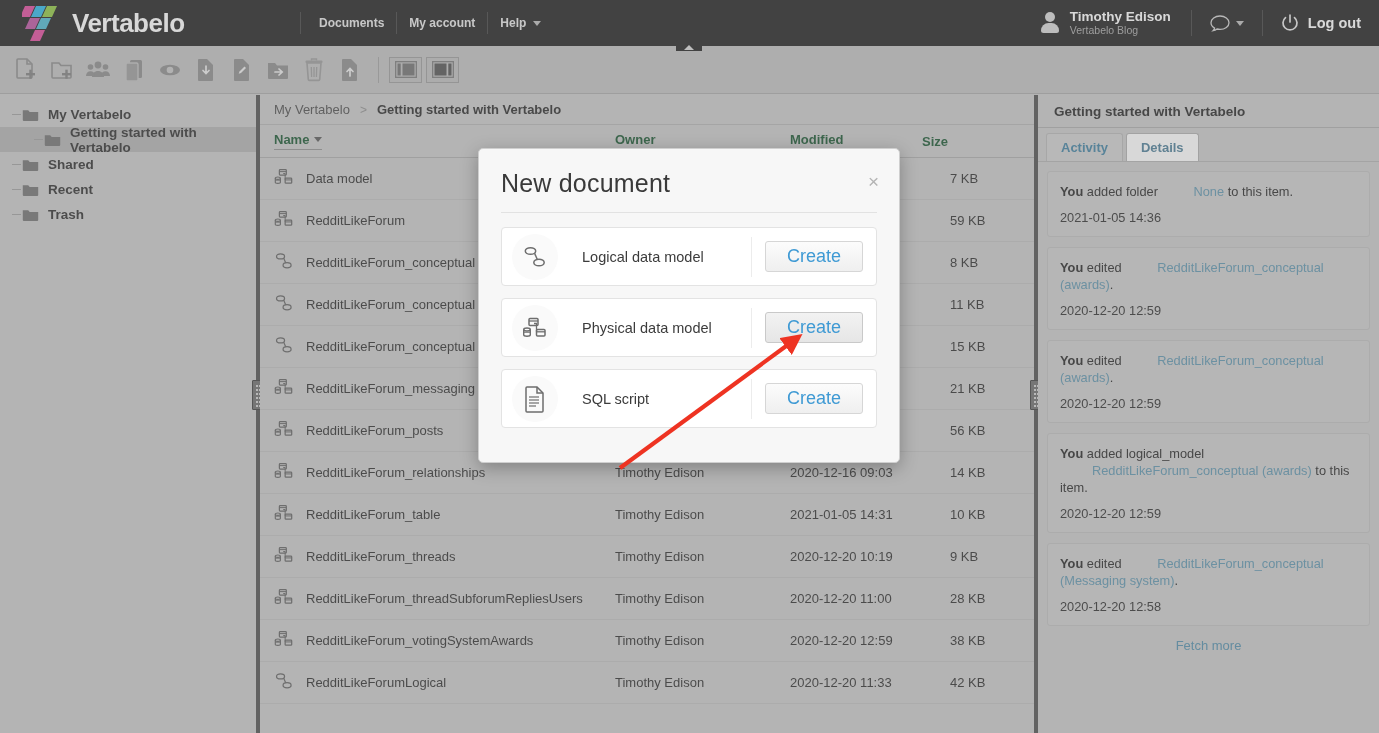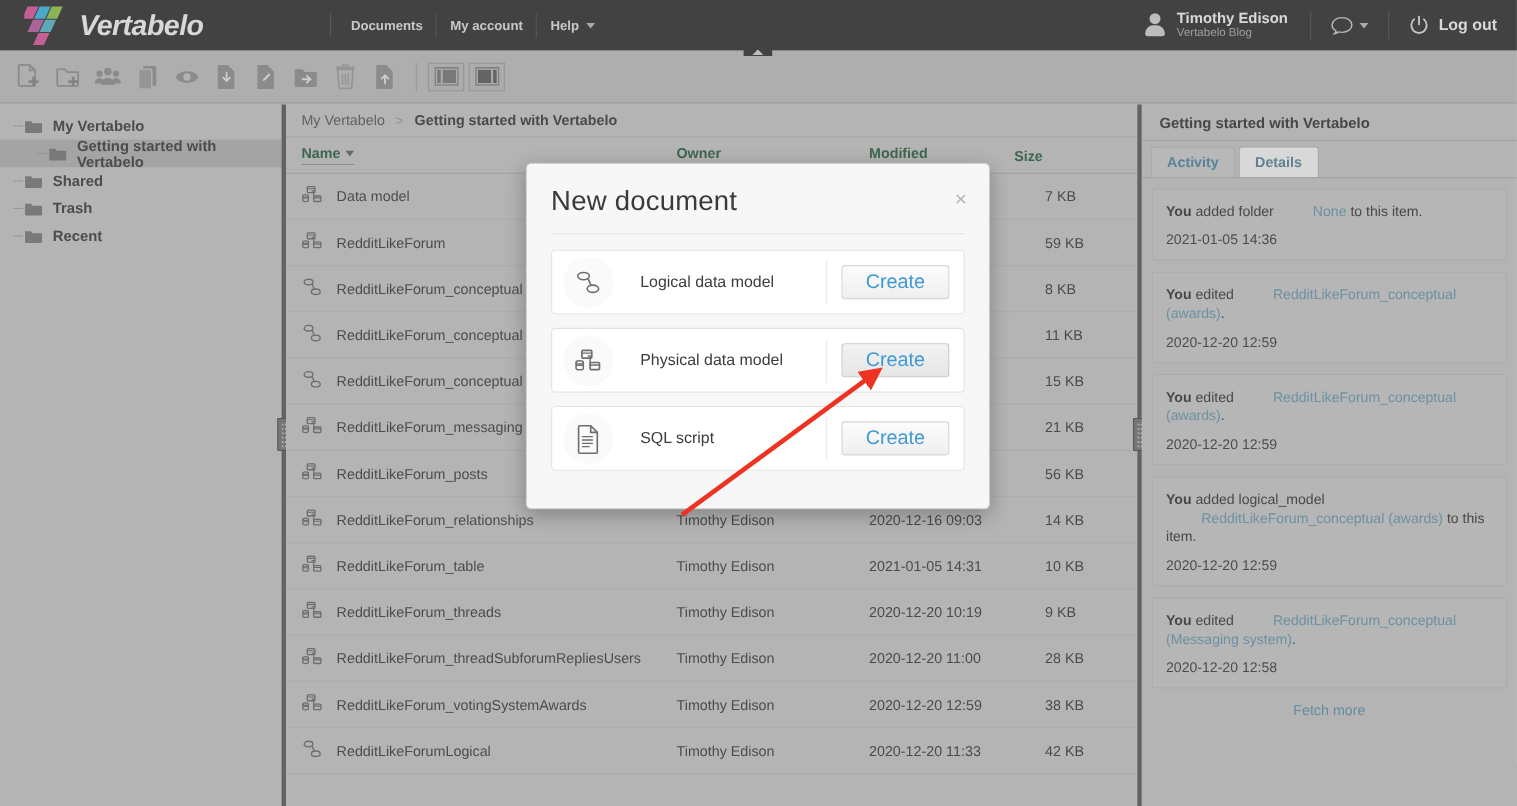--- a/index.html
+++ b/index.html
@@ -12,21 +12,21 @@
   #app { position: relative; width:1379px; height:733px; }
 
   
   .topnav {
     position:absolute; left:0; top:0; width:1379px; height:46px;
     background:#1c1c1c; display:flex; align-items:center;
   }
   .brand { display:flex; align-items:center; padding-left:22px; width:300px; }
   .brand-logo { width:42px; height:38px; position:relative; margin-right:8px; }
   .brand-text {
-    color:#fff; font-size:26px; font-style:italic; font-weight:bold;
+    color:#fff; font-size:26px; font-weight:bold;
     letter-spacing:-0.5px; font-family:"Liberation Sans", sans-serif;
   }
   .navlinks { display:flex; align-items:center; height:46px; }
   .navlink {
     color:#e6e6e6; font-size:12px; font-weight:bold;
     padding:0 12px; height:22px; line-height:22px;
     border-left:1px solid #3d3d3d; display:flex; align-items:center; gap:7px;
     cursor:pointer;
   }
   .navlink:first-child { border-left:none; padding-left:18px;}
@@ -380,30 +380,30 @@
       </span>
       <span>Shared</span>
     </div>
     <div class="tree-row">
       <span class="guide"></span>
       <span class="folder-ico">
         <svg width="17" height="14" viewBox="0 0 17 14">
             <path d="M0.8 2.2h5.4l1.5 1.9H16.2V12a1 1 0 0 1-1 1H1.8a1 1 0 0 1-1-1z" fill="#6f6f6f"></path>
           </svg>
       </span>
-      <span>Trash</span>
+      <span>Recent</span>
     </div>
     <div class="tree-row">
       <span class="guide"></span>
       <span class="folder-ico">
         <svg width="17" height="14" viewBox="0 0 17 14">
             <path d="M0.8 2.2h5.4l1.5 1.9H16.2V12a1 1 0 0 1-1 1H1.8a1 1 0 0 1-1-1z" fill="#6f6f6f"></path>
           </svg>
       </span>
-      <span>Recent</span>
+      <span>Trash</span>
     </div>
   </div>
 
   <div class="vsplit" style="left:256px">
     <div class="grip">
         <div class="dots"></div>
       </div>
   </div>
 
   <div class="center">

